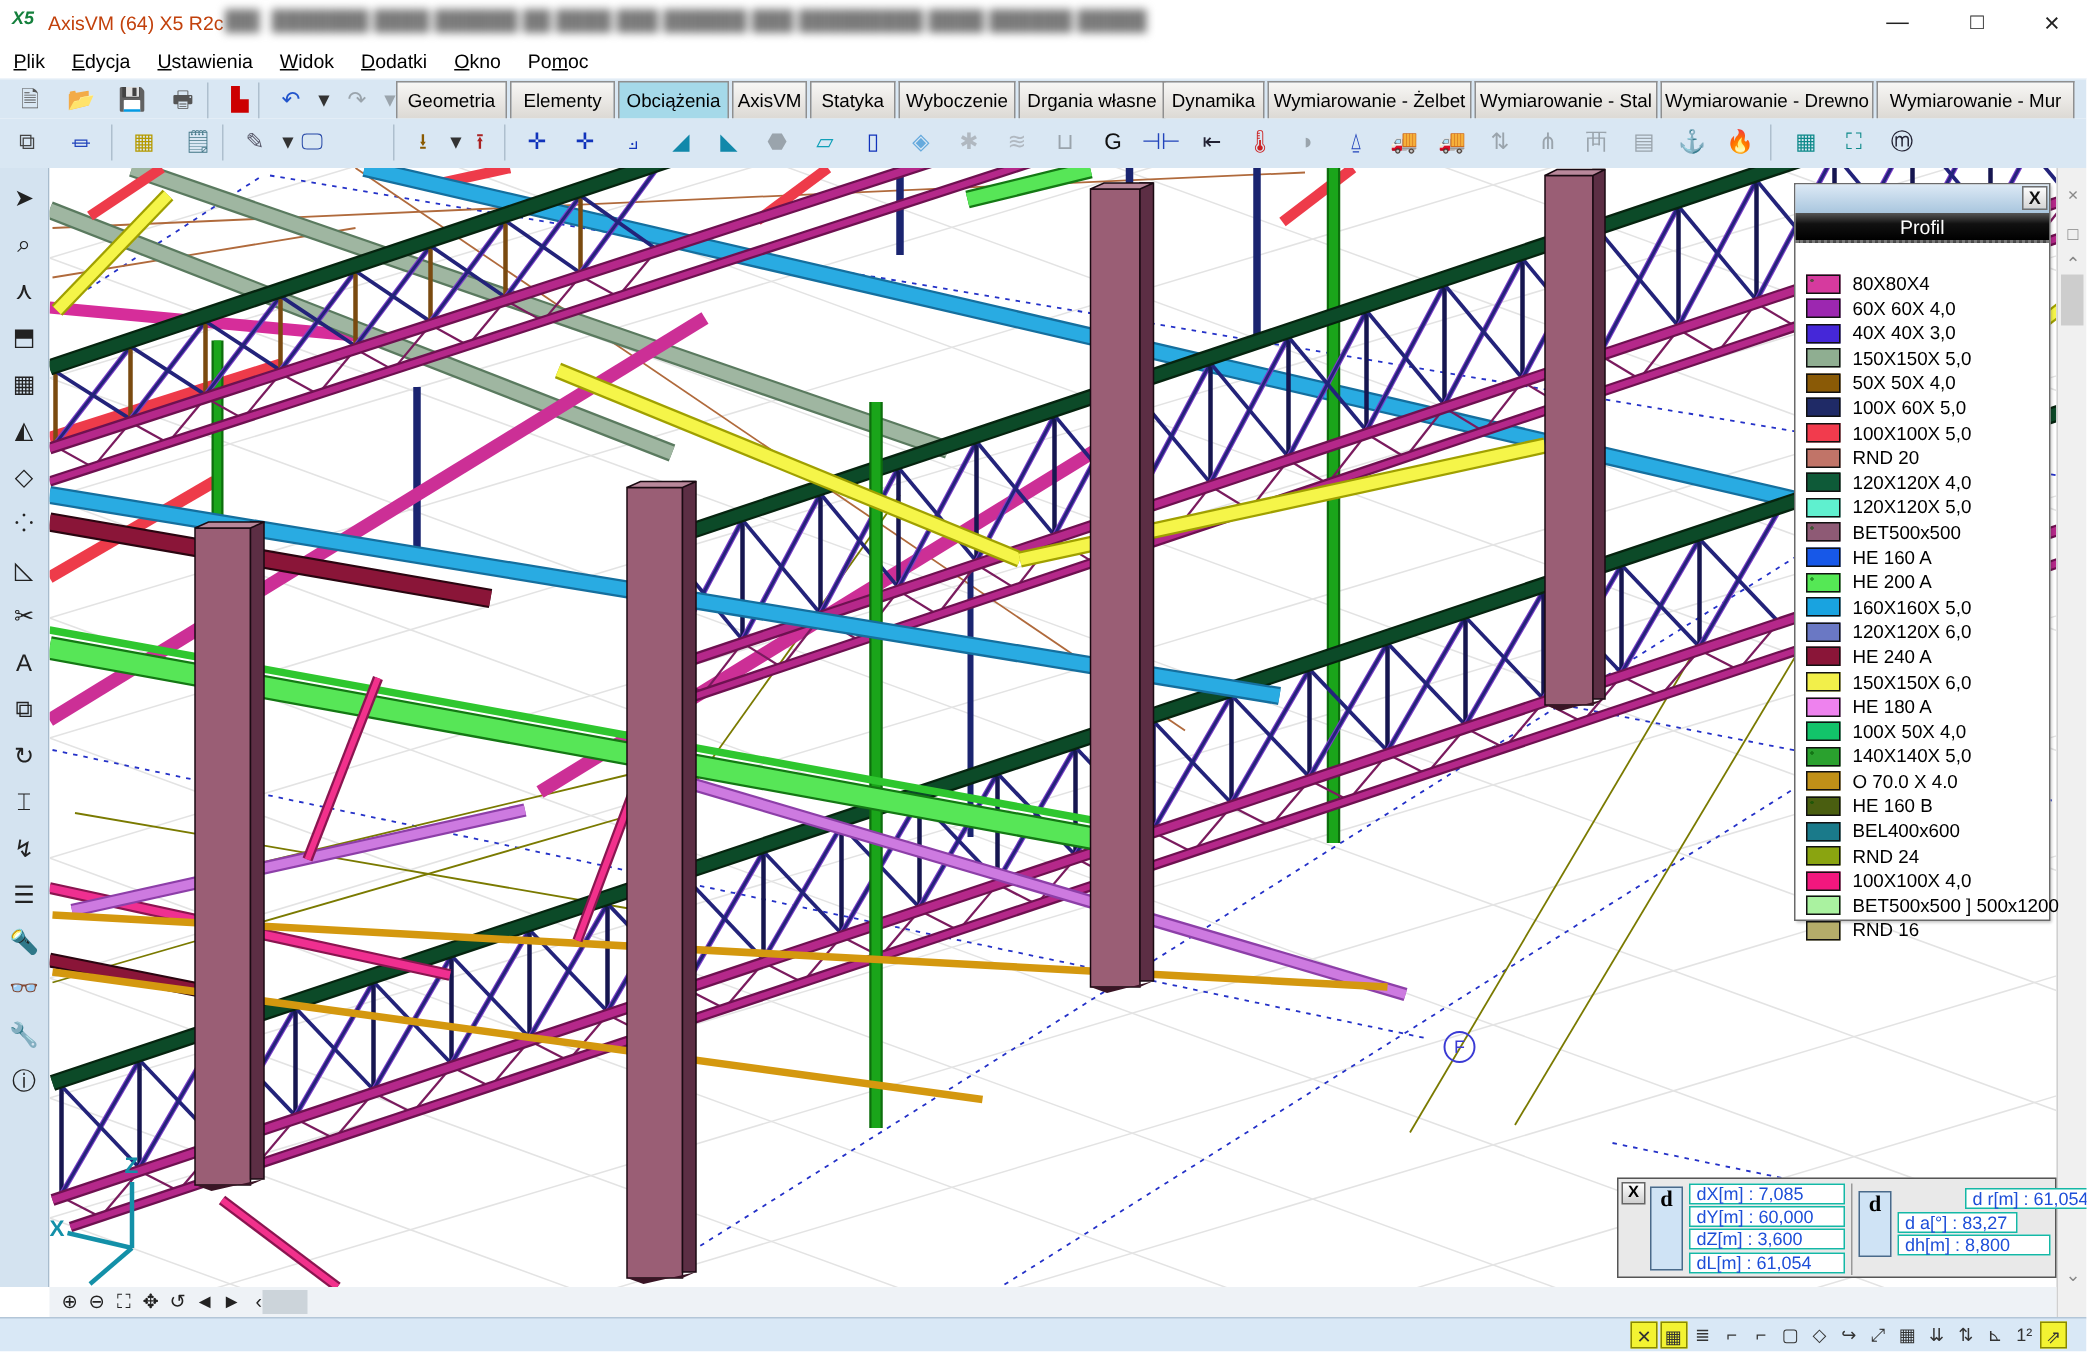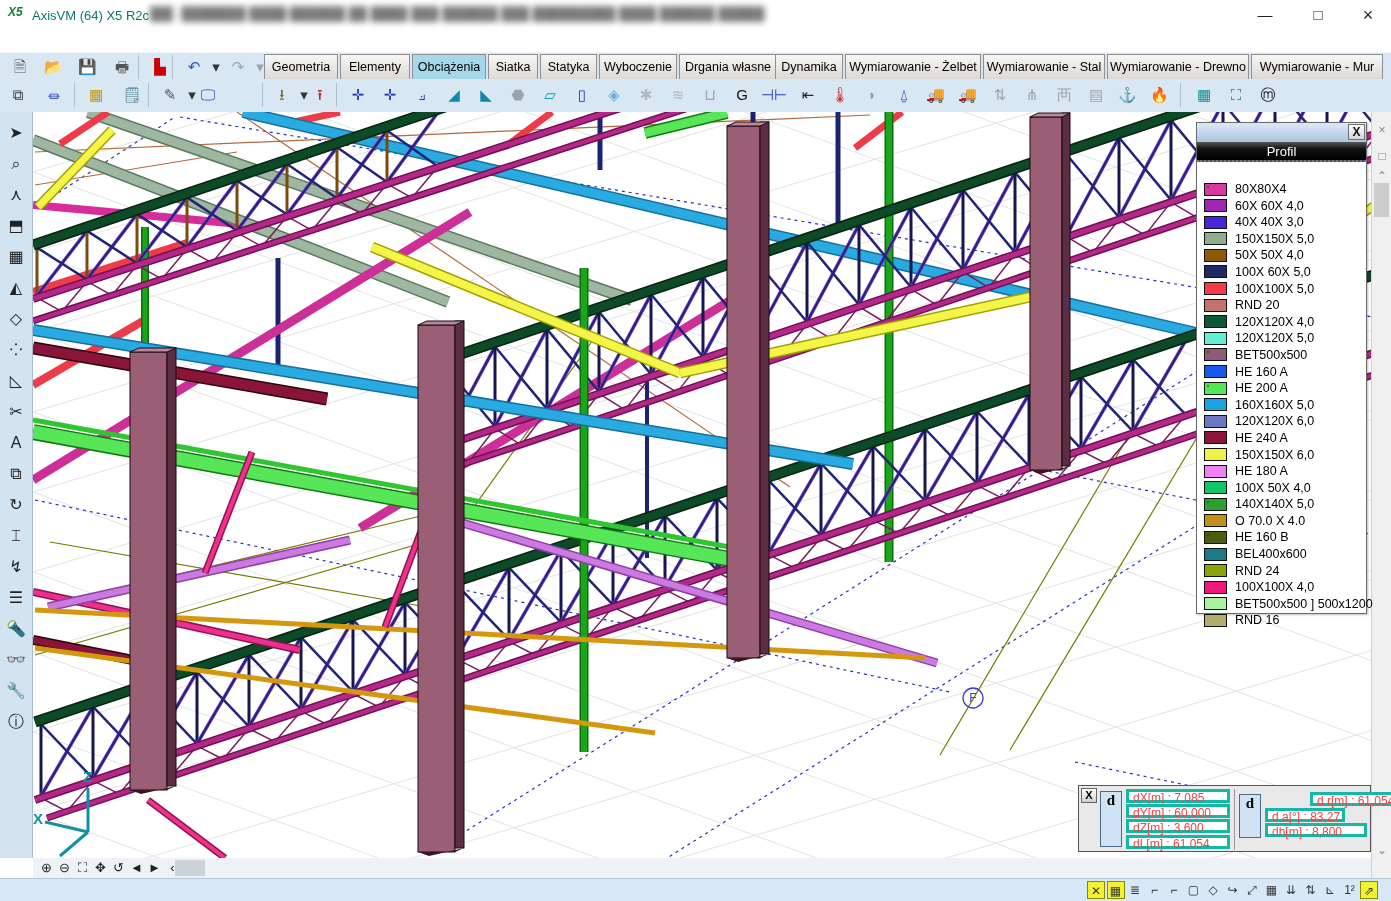--- a/index.html
+++ b/index.html
@@ -3,21 +3,21 @@
 <meta charset="utf-8">
 <style>
   * { margin:0; padding:0; box-sizing:border-box; }
   body { font-family:"Liberation Sans",sans-serif; width:1391px; height:901px; overflow:hidden; background:#fff; }
   #app { position:relative; width:1391px; height:901px; }
   .abs { position:absolute; }
 
   
   #titlebar { left:0; top:0; width:1391px; height:30px; background:#fff; }
   #applogo { left:8px; top:5px; width:18px; height:16px; color:#15803d; font-weight:bold; font-size:12px; font-style:italic; }
-  #apptitle { left:32px; top:8px; font-size:13px; color:#0f766e; }
+  #apptitle { left:32px; top:8px; font-size:13px; color:#c2410c; }
   #blurtext { left:150px; top:6px; width:990px; height:19px; filter:blur(3px); color:#7a7a7a; font-size:13px; overflow:hidden; white-space:nowrap; }
   .wbtn { top:0px; width:46px; height:30px; text-align:center; line-height:30px; font-size:15px; color:#222; }
 
   
   #menubar { left:0; top:30px; width:1391px; height:22px; background:#fff; font-size:13px; color:#000; }
   .menuitem { display:inline-block; margin:3px 9px 0 9px; }
   .menuitem u { text-decoration:underline; }
 
   
   #row1 { left:0; top:52px; width:1391px; height:27px; background:#d9e7f3; border-top:1px solid #eef4fa; }
@@ -48,21 +48,21 @@
   #profil-hdr { position:absolute; left:0; top:19px; width:169px; height:20px; background:linear-gradient(#555 0%,#111 40%,#000 100%); color:#fff; text-align:center; font-size:13px; line-height:20px; border-bottom:2px dotted #777; }
   #profil-list { position:absolute; left:0; top:58px; width:169px; }
   .prow { position:relative; height:16.6px; }
   .pswatch { position:absolute; left:7px; top:1.5px; width:23px; height:13px; border:1px solid #111; }
   .plabel { position:absolute; left:38px; top:1px; font-size:12.5px; color:#000; white-space:nowrap; }
 
   
   #coords { left:1078px; top:785px; width:293px; height:67px; background:#e9e9e9; border:1px solid #555; }
   #coords-x { position:absolute; left:2px; top:2px; width:16px; height:15px; background:linear-gradient(#fefefe,#cfcfcf); border:1px solid #666; font-weight:bold; font-size:11px; text-align:center; line-height:13px; }
   .dbtn { position:absolute; width:22px; background:#cfe3f5; border:1px solid #4a6a8a; color:#000; font-size:15px; font-weight:bold; font-family:"Liberation Serif",serif; text-align:center; }
-  .cfield { position:absolute; height:14px; background:#fff; border:3px solid #14b8a6; font-size:12px; line-height:13px; padding-left:4px; white-space:nowrap; color:#ef4444; }
+  .cfield { position:absolute; height:14px; background:#fff; border:1px solid #14b8a6; font-size:12px; line-height:13px; padding-left:4px; white-space:nowrap; color:#1d4ed8; }
 
   
   #zoomrow { left:33px; top:858px; width:1338px; height:20px; background:#eef2f6; }
   .zicon { position:absolute; top:0px; width:17px; height:20px; font-size:13px; color:#222; text-align:center; line-height:20px; }
   #hthumb { position:absolute; left:142px; top:2px; width:30px; height:16px; background:#ccd4da; }
 
   
   #statusbar { left:0; top:878px; width:1391px; height:23px; background:#d9e8f6; border-top:1px solid #b3c6d8; }
   .sicon { position:absolute; top:2px; width:18px; height:18px; font-size:12px; text-align:center; line-height:18px; color:#333; }
   .sicon.yellow { background:#f3f332; border:1px solid #888800; }
@@ -76,29 +76,30 @@
 
   <div id="titlebar" class="abs">
     <div id="applogo" class="abs">X5</div>
     <div id="apptitle" class="abs">AxisVM (64) X5 R2c</div>
     <div id="blurtext" class="abs">██▌ ███████ ████ ██████ ██ ████ ███ ██████ ███ █████████ ████ ██████ █████</div>
     <div class="wbtn abs" style="left:1242px;">—</div>
     <div class="wbtn abs" style="left:1295px;">□</div>
     <div class="wbtn abs" style="left:1345px; font-size:18px;">×</div>
   </div>
 
+  <div id="menubar" class="abs"><div class="menuitem"><u>P</u>lik</div><div class="menuitem"><u>E</u>dycja</div><div class="menuitem"><u>U</u>stawienia</div><div class="menuitem"><u>W</u>idok</div><div class="menuitem"><u>D</u>odatki</div><div class="menuitem"><u>O</u>kno</div><div class="menuitem">Po<u>m</u>oc</div></div>
 
   <div id="row1" class="abs">
     <div class="sep" style="left:138px;"></div>
     <div class="sep" style="left:172px;"></div>
     <div id="tabsholder">
         <div class="tab" style="left: 264px; width: 74px;">Geometria</div>
         <div class="tab" style="left: 340px; width: 70px;">Elementy</div>
         <div class="tab active" style="left: 412px; width: 74px;">Obciążenia</div>
-        <div class="tab" style="left: 488px; width: 50px;">Siatka</div>
+        <div class="tab" style="left: 488px; width: 50px;">AxisVM</div>
         <div class="tab" style="left: 540px; width: 57px;">Statyka</div>
         <div class="tab" style="left: 599px; width: 78px;">Wyboczenie</div>
         <div class="tab" style="left: 679px; width: 98px;">Drgania własne</div>
         <div class="tab" style="left: 775px; width: 68px;">Dynamika</div>
         <div class="tab" style="left: 845px; width: 136px;">Wymiarowanie - Żelbet</div>
         <div class="tab" style="left: 983px; width: 122px;">Wymiarowanie - Stal</div>
         <div class="tab" style="left: 1107px; width: 142px;">Wymiarowanie - Drewno</div>
         <div class="tab" style="left: 1251px; width: 132px;">Wymiarowanie - Mur</div>
       </div>
   <div class="titem" style="left: 6px; color: rgb(85, 85, 85);">🗎</div>

